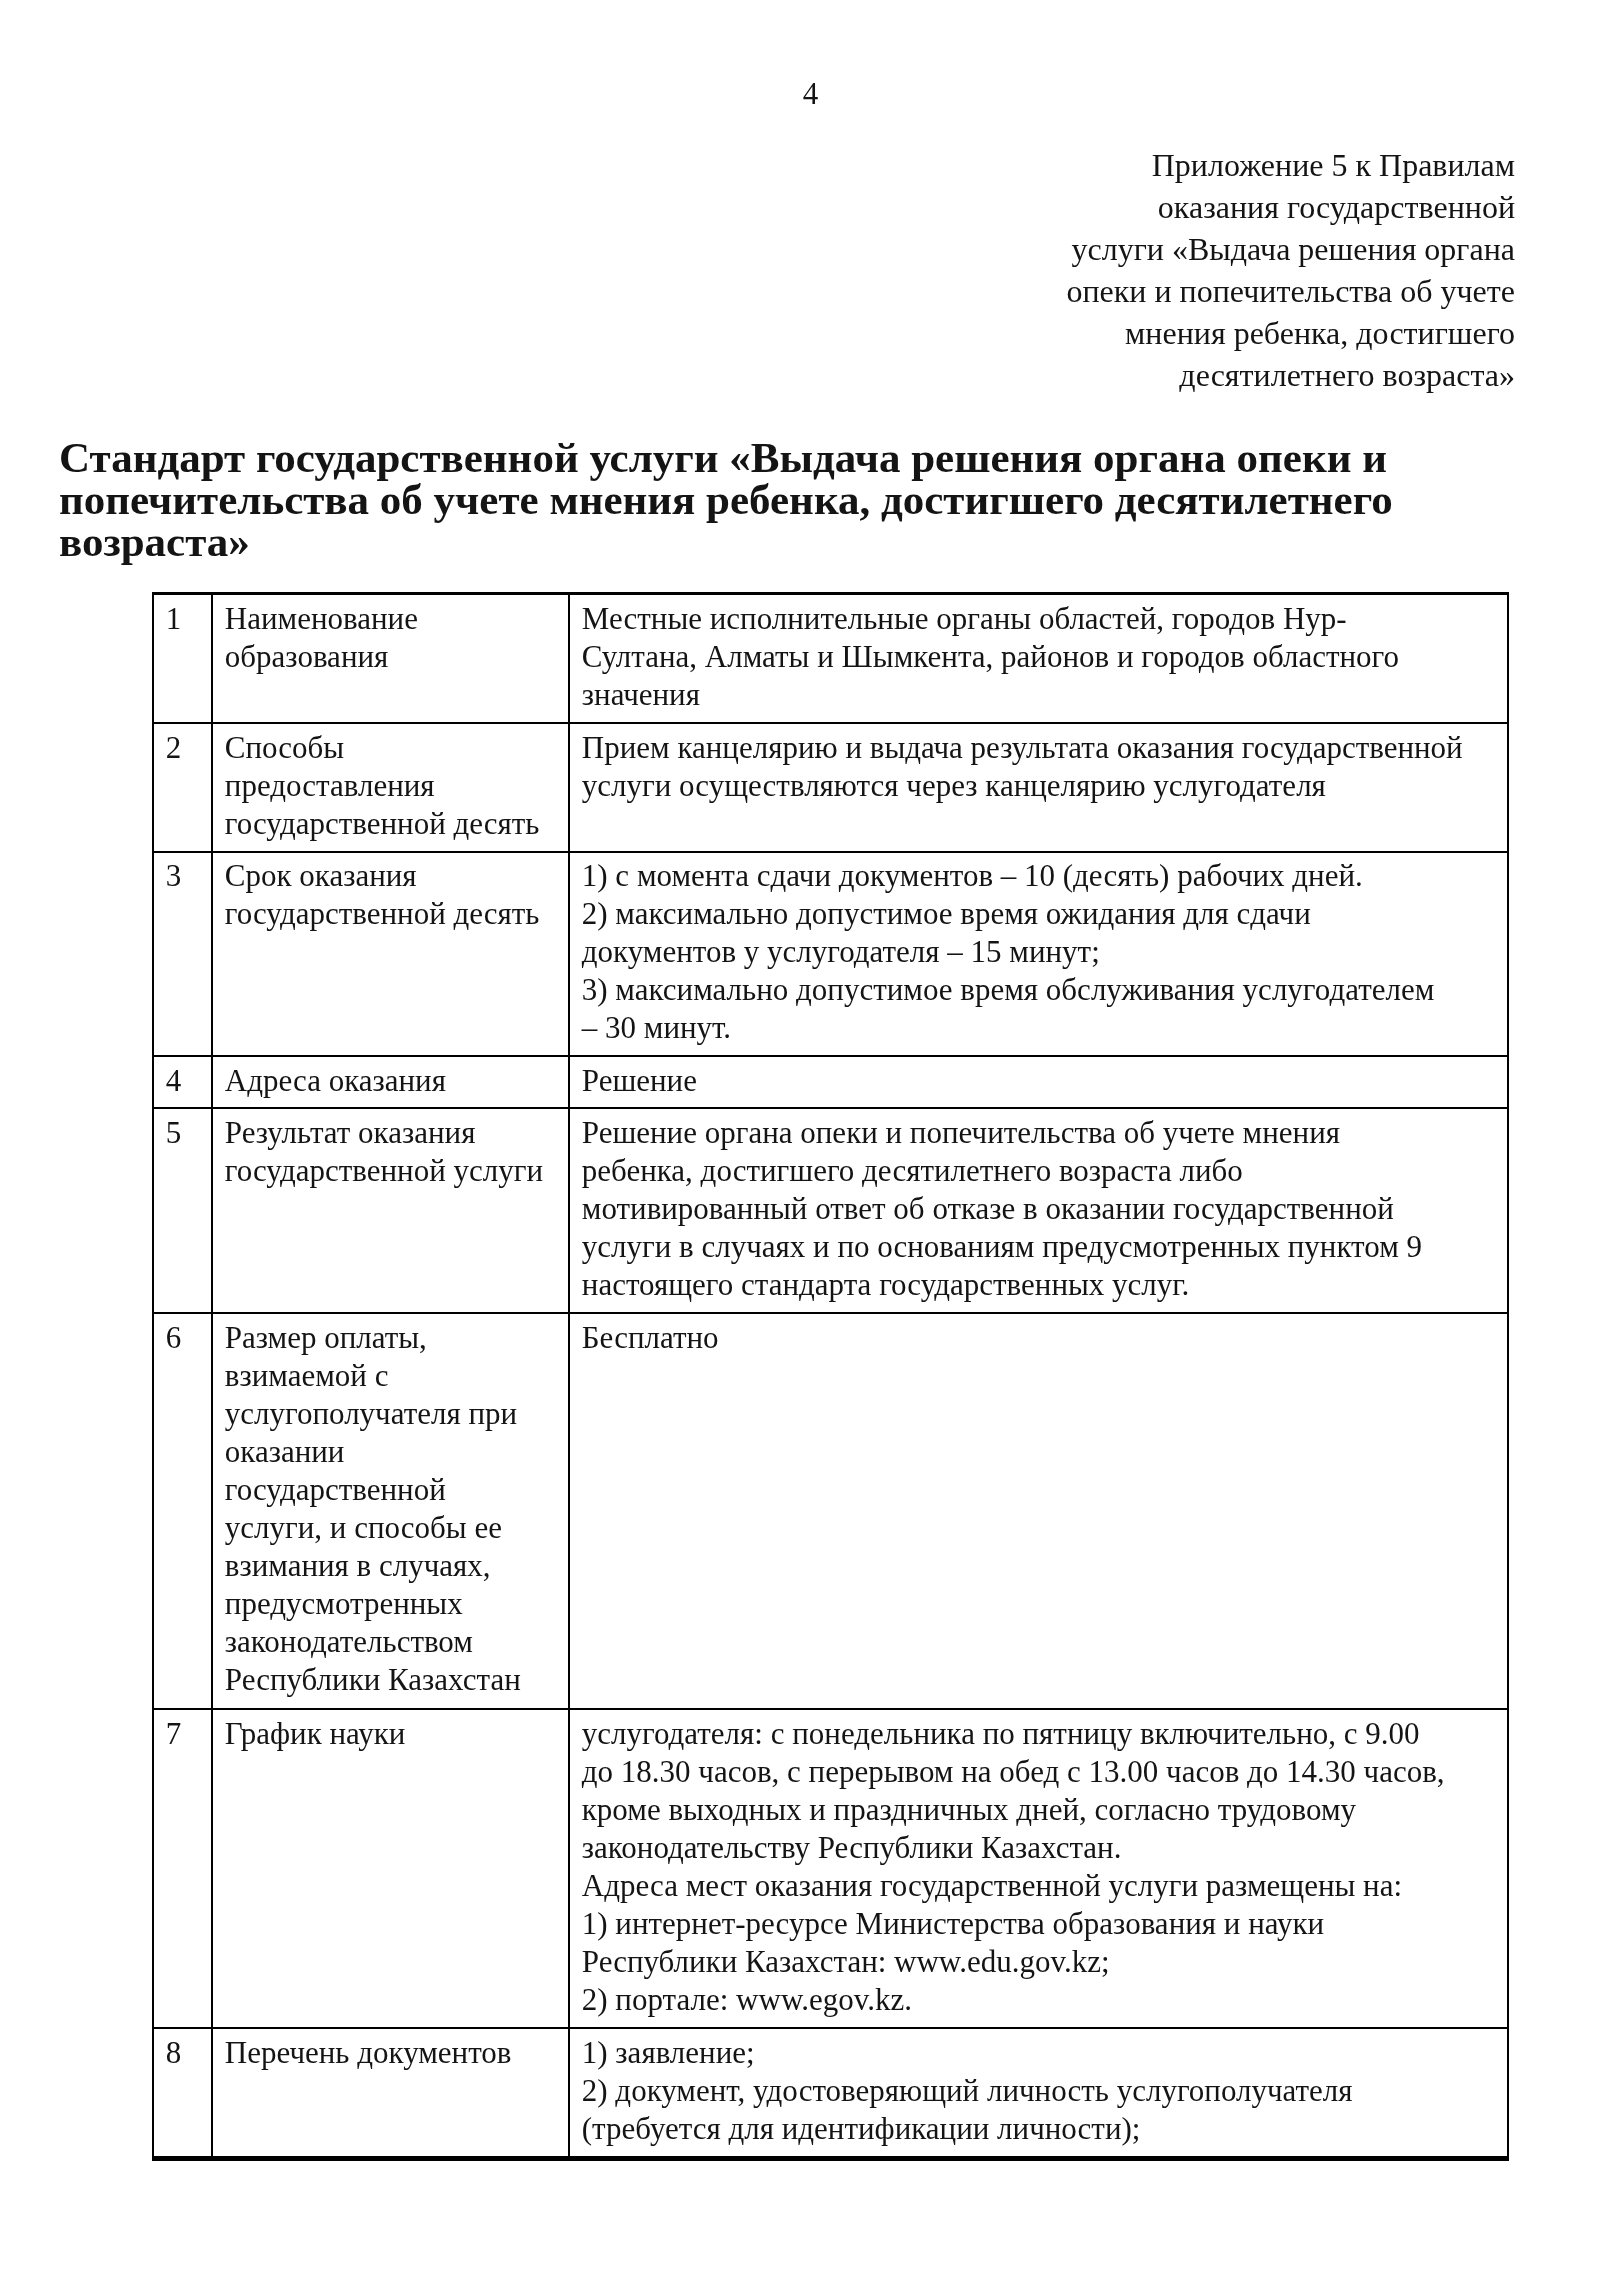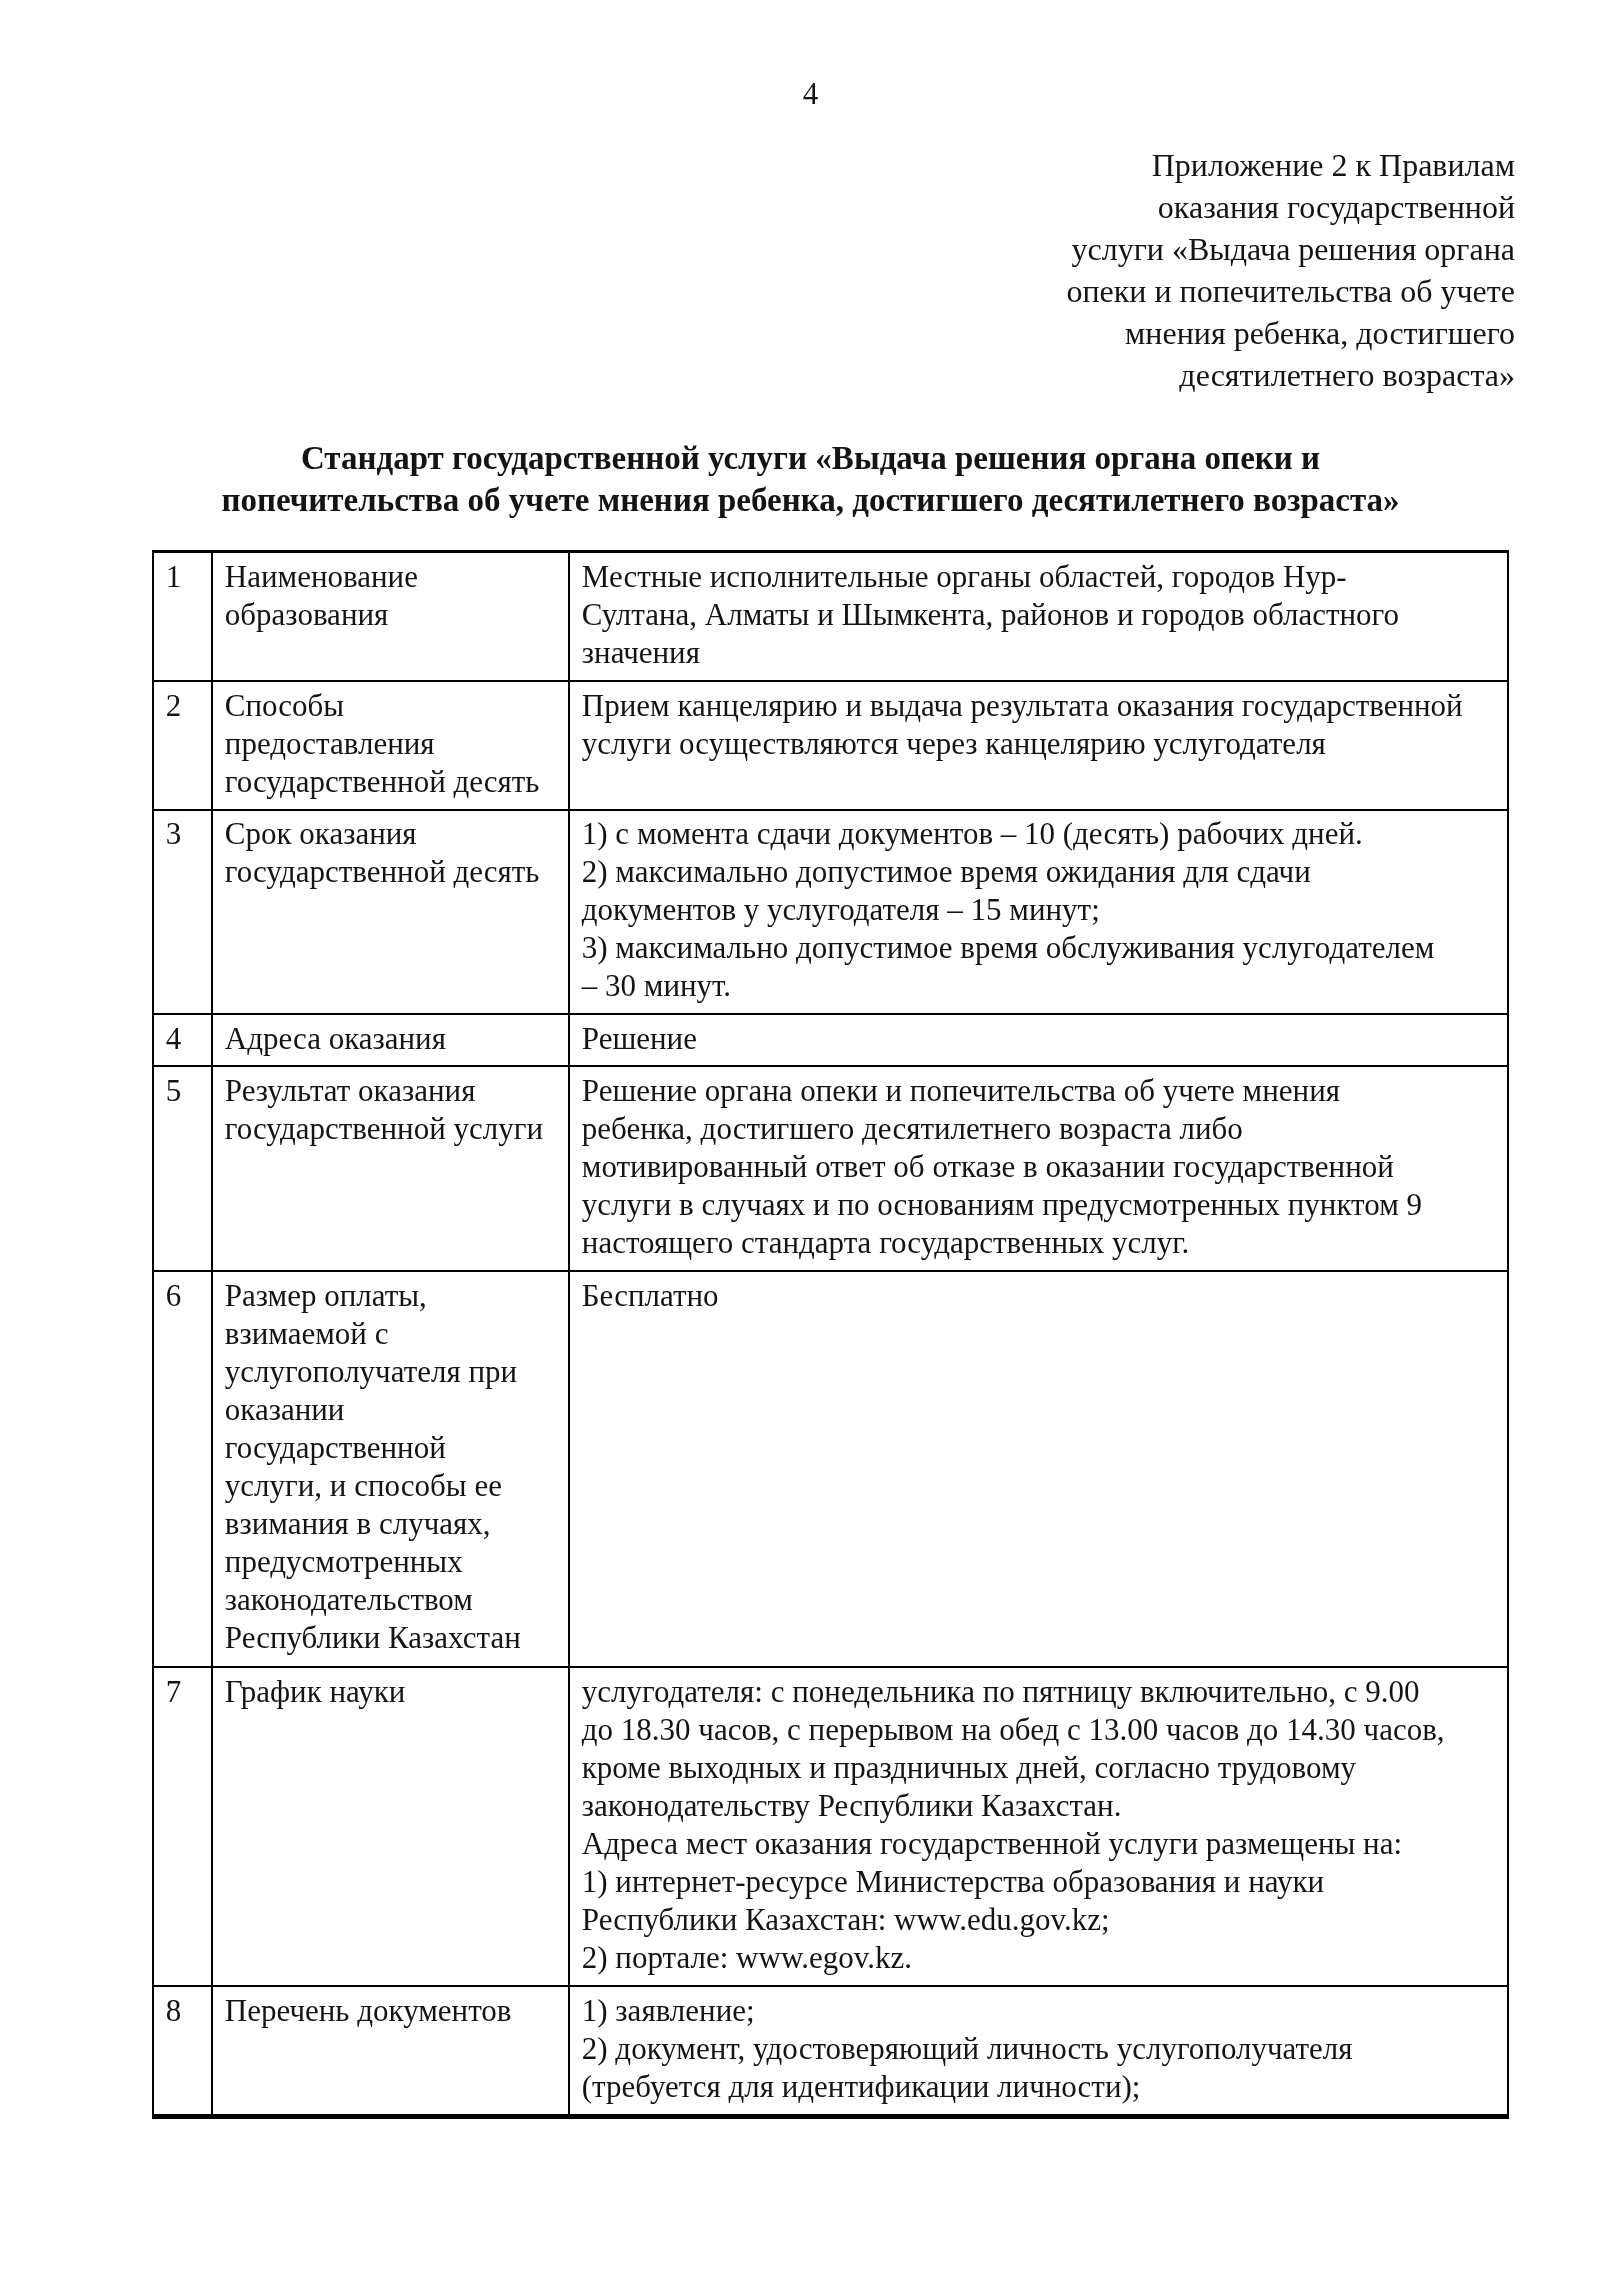--- a/index.html
+++ b/index.html
@@ -21,23 +21,23 @@
   .appendix {
     margin:33px 106px 0 auto;
     width:843px;
     text-align:right;
     font-size:32px;
     line-height:42px;
     white-space:pre-line;
   }
   .doc-title {
     margin:41px 59px 0 59px;
-    text-align:center;
+    text-align:left;
     font-weight:bold;
-    font-size:33px;
+    font-size:43px;
     line-height:42px;
     white-space:pre-line;
   }
   table.standard {
     margin:29px 0 0 152px;
     border-collapse:collapse;
     table-layout:fixed;
     width:1355px;
     border-top:3.9px solid #000;
     border-bottom:5.9px solid #000;
@@ -64,21 +64,21 @@
   tr.r7 td { height:306px; }
   tr.r8 td { height:115px; }
 </style>
 </head>
 <body>
 
 <div class="page">
 
   <div class="page-number">4</div>
 
-  <div class="appendix">Приложение 2 к Правилам
+  <div class="appendix">Приложение 5 к Правилам
 оказания государственной
 услуги «Выдача решения органа
 опеки и попечительства об учете
 мнения ребенка, достигшего
 десятилетнего возраста»</div>
 
   <div class="doc-title">Стандарт государственной услуги «Выдача решения органа опеки и
 попечительства об учете мнения ребенка, достигшего десятилетнего возраста»</div>
 
   <table class="standard">

